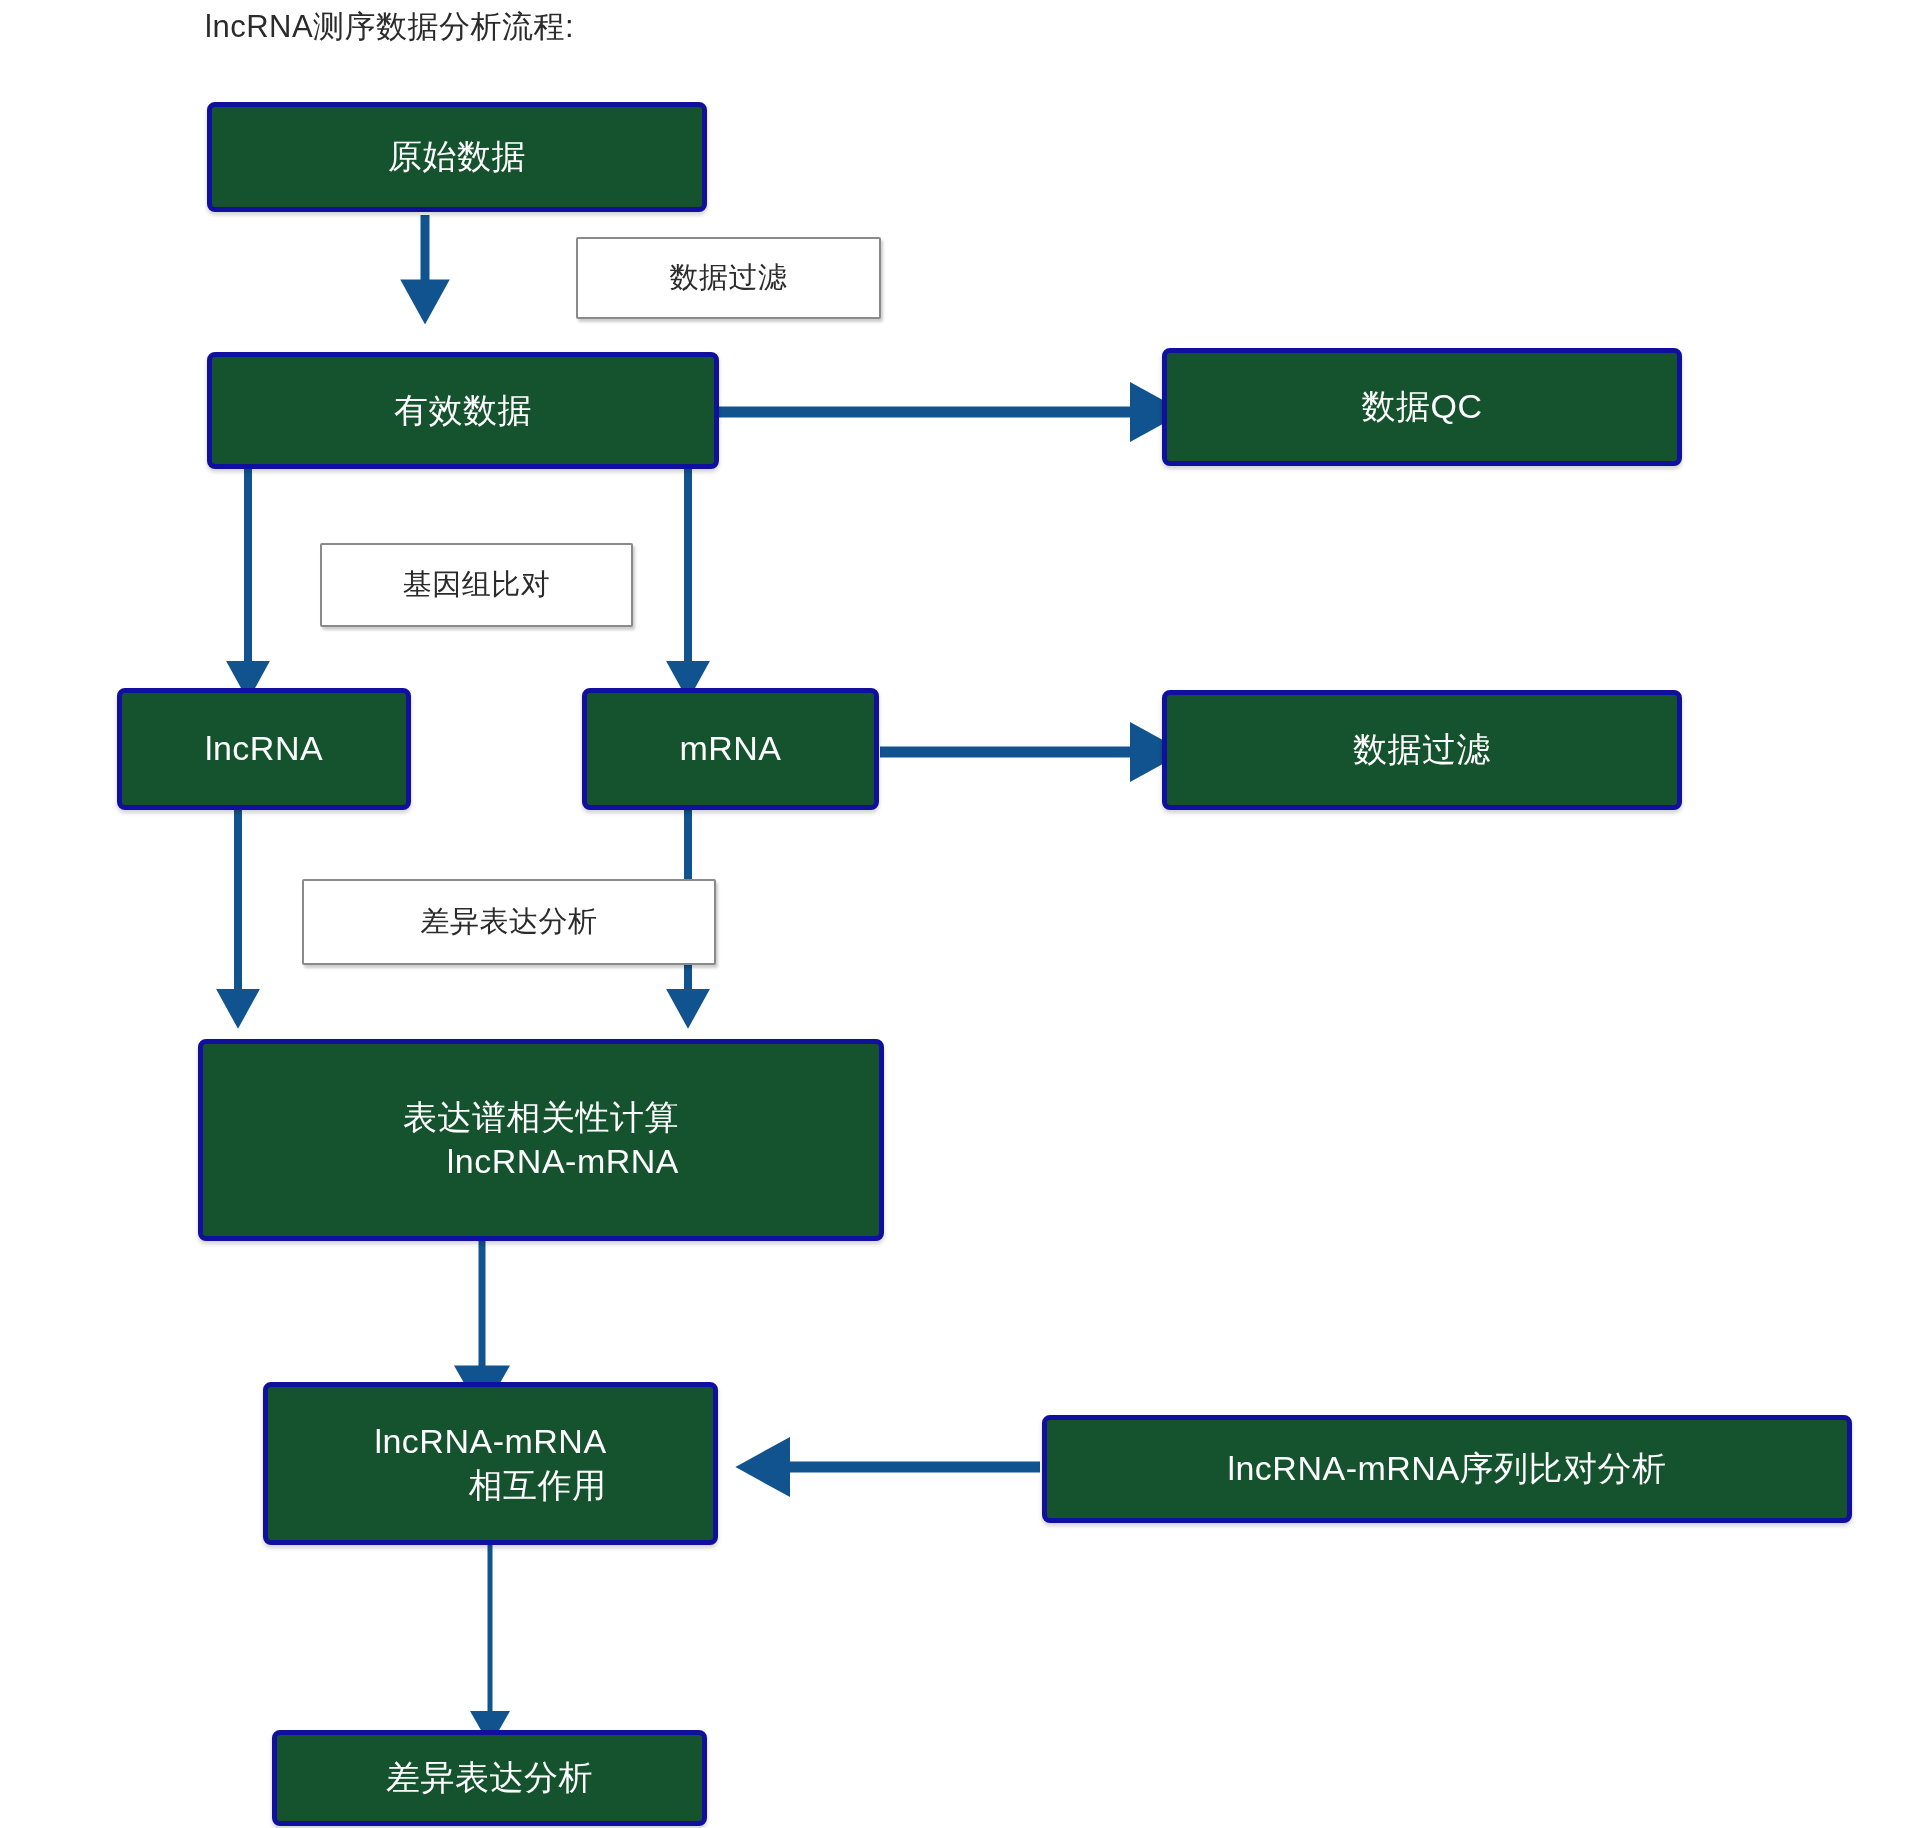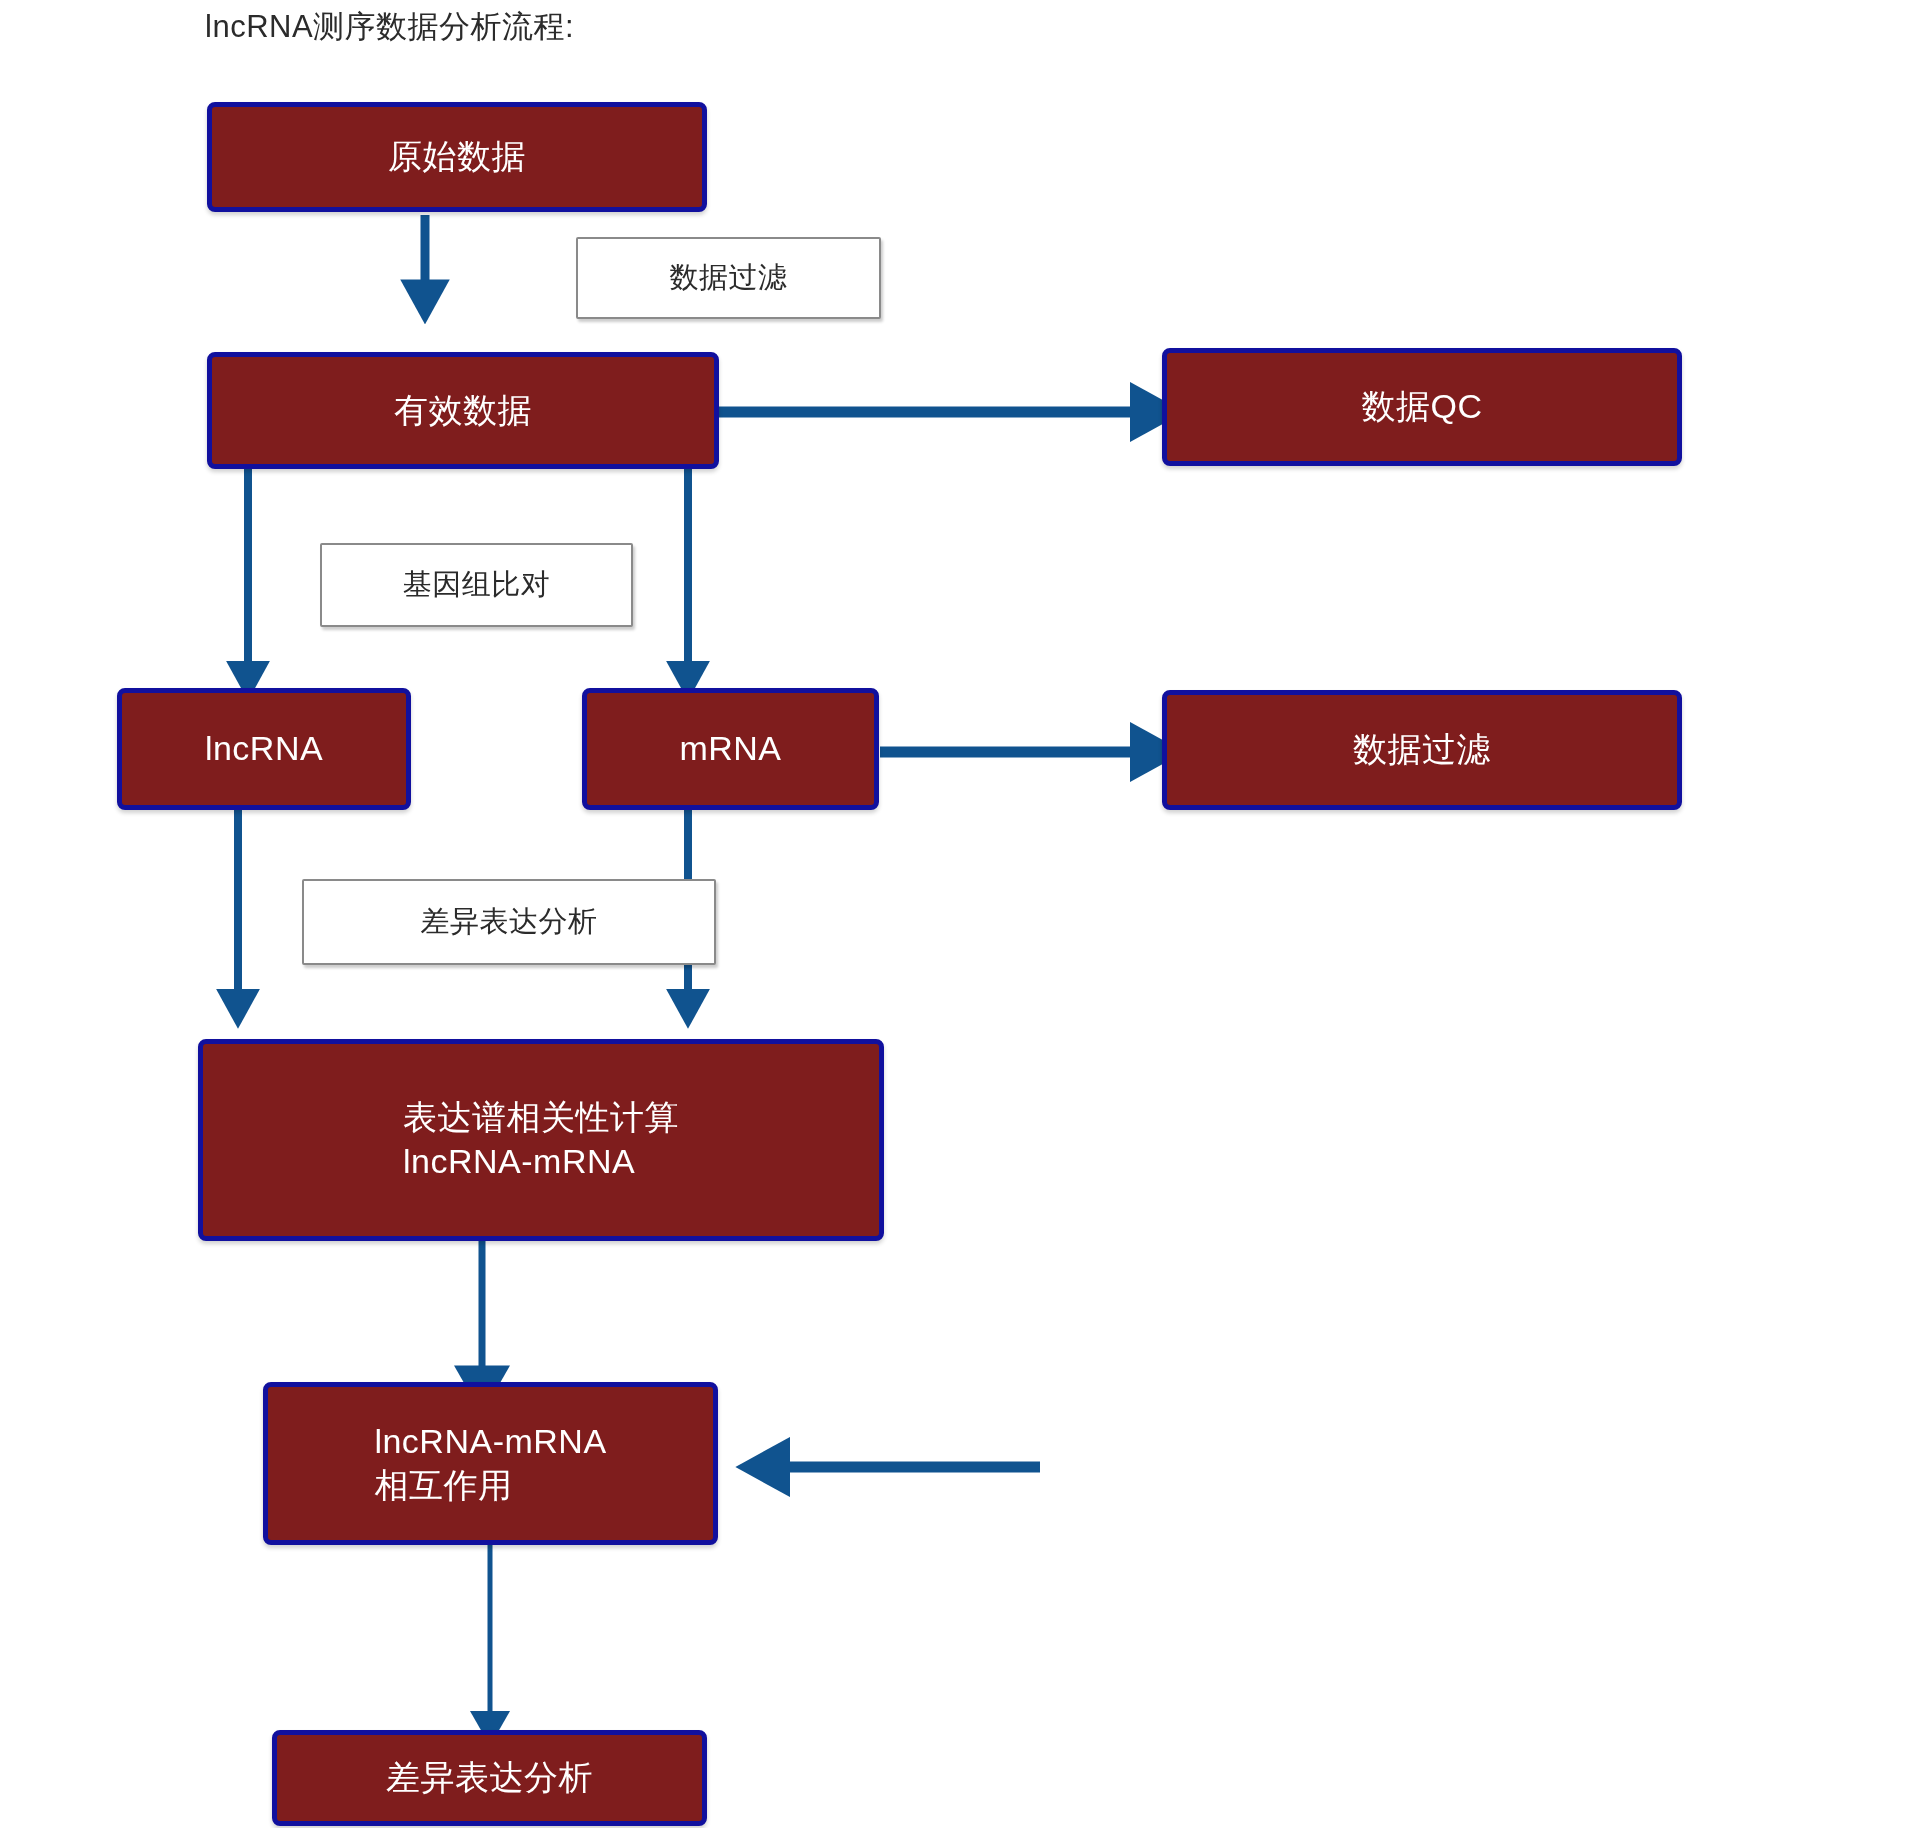--- a/index.html
+++ b/index.html
@@ -33,28 +33,28 @@
     top: 6px;
     font-size: 31px;
     color: #2b2b2b;
     letter-spacing: 0.5px;
     white-space: nowrap;
   }
   
   .node {
     position: absolute;
     box-sizing: border-box;
-    background: #7f1d1d;
+    background: #14532d;
     border: 5px solid #11109E;
     border-radius: 8px;
     color: #ffffff;
     display: flex;
     align-items: center;
     justify-content: center;
-    text-align: left;
+    text-align: right;
     font-size: 34px;
     line-height: 1.28;
     letter-spacing: 0.5px;
     box-shadow: 0 3px 4px rgba(0,0,0,0.18);
     z-index: 3;
   }
   .node .node-text {
     white-space: pre-line;
     padding: 0 8px;
   }
@@ -160,20 +160,23 @@
   <div class="node" style="left:198px; top:999px; width:686px; height:202px;margin-top:40px;">
     <span class="node-text">表达谱相关性计算
 lncRNA-mRNA</span>
   </div>
 
   <div class="node" style="left:263px; top:1382px; width:455px; height:163px;">
     <span class="node-text">lncRNA-mRNA
 相互作用</span>
   </div>
 
+  <div class="node" style="left:1042px; top:1415px; width:810px; height:108px;">
+    <span class="node-text">lncRNA-mRNA序列比对分析</span>
+  </div>
 
   <div class="node" style="left:272px; top:1730px; width:435px; height:96px;">
     <span class="node-text">差异表达分析</span>
   </div>
 
   <div class="edge-label" style="left:576px; top:237px; width:305px; height:82px;">
     <span>数据过滤</span>
   </div>
 
   <div class="edge-label" style="left:320px; top:535px; width:313px; height:84px;margin-top:8px;">

